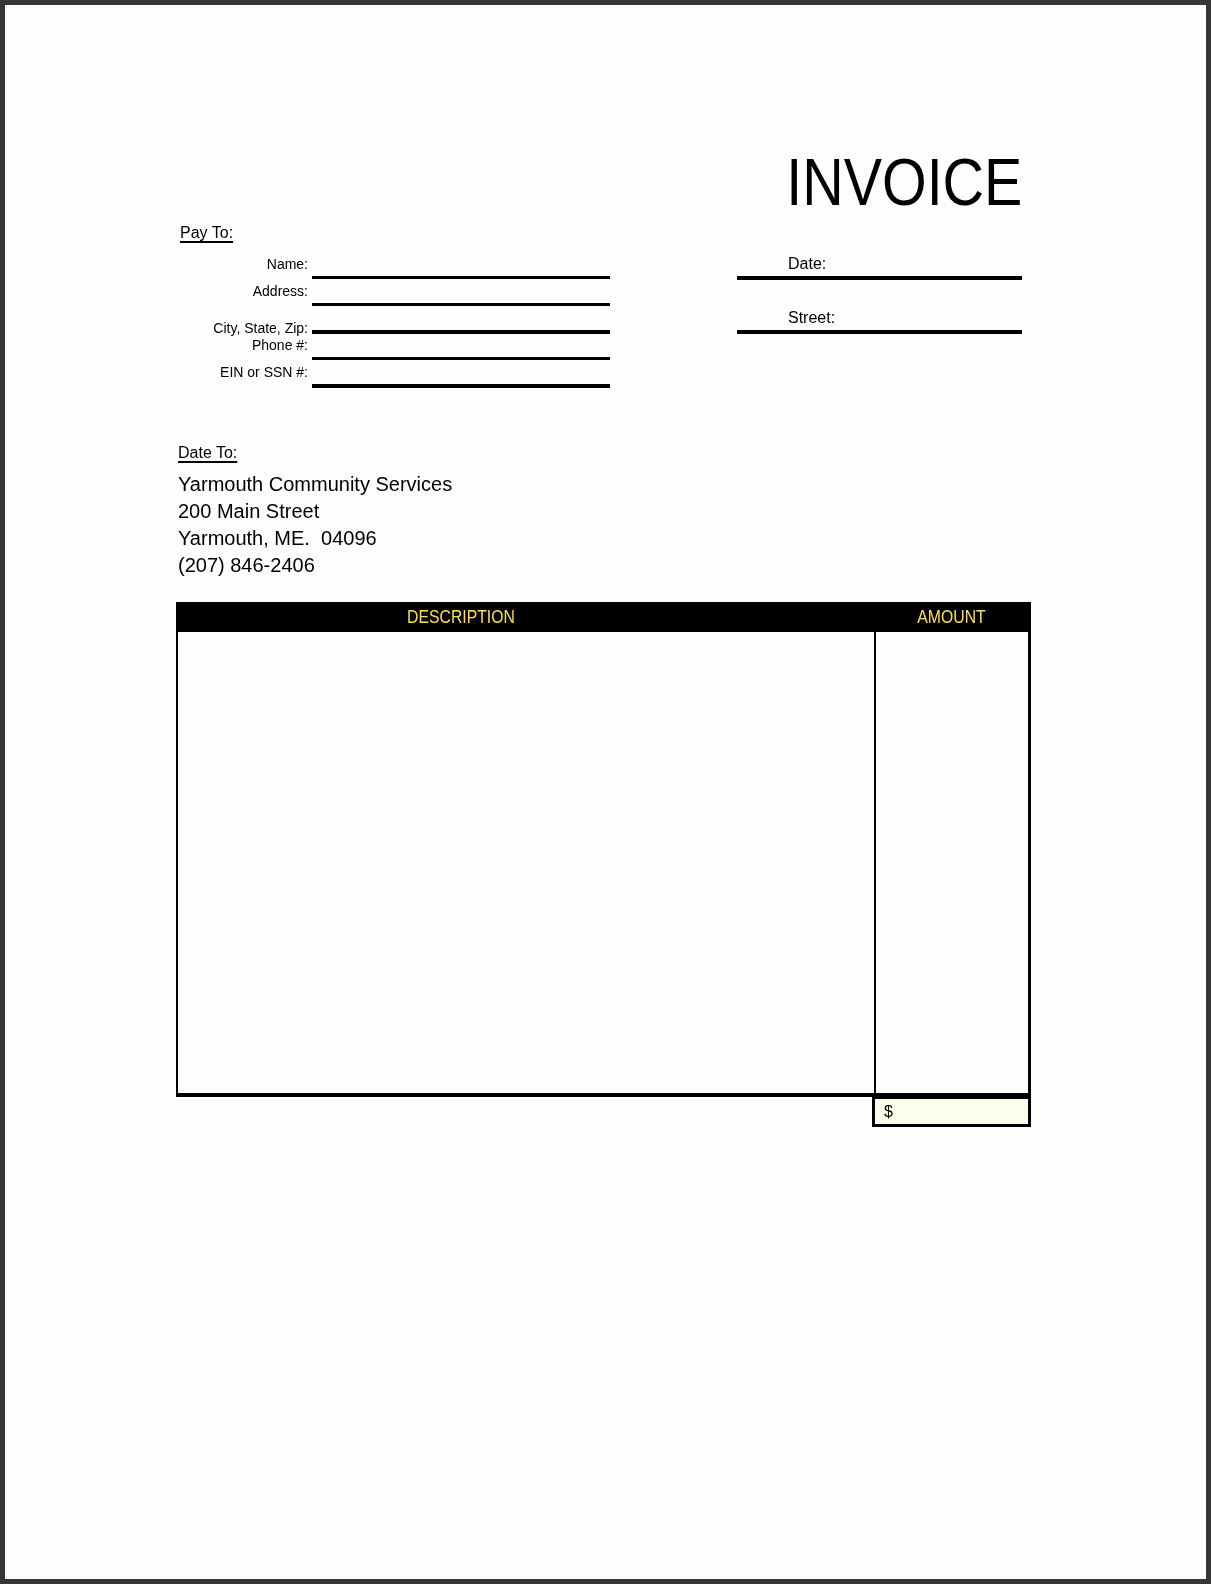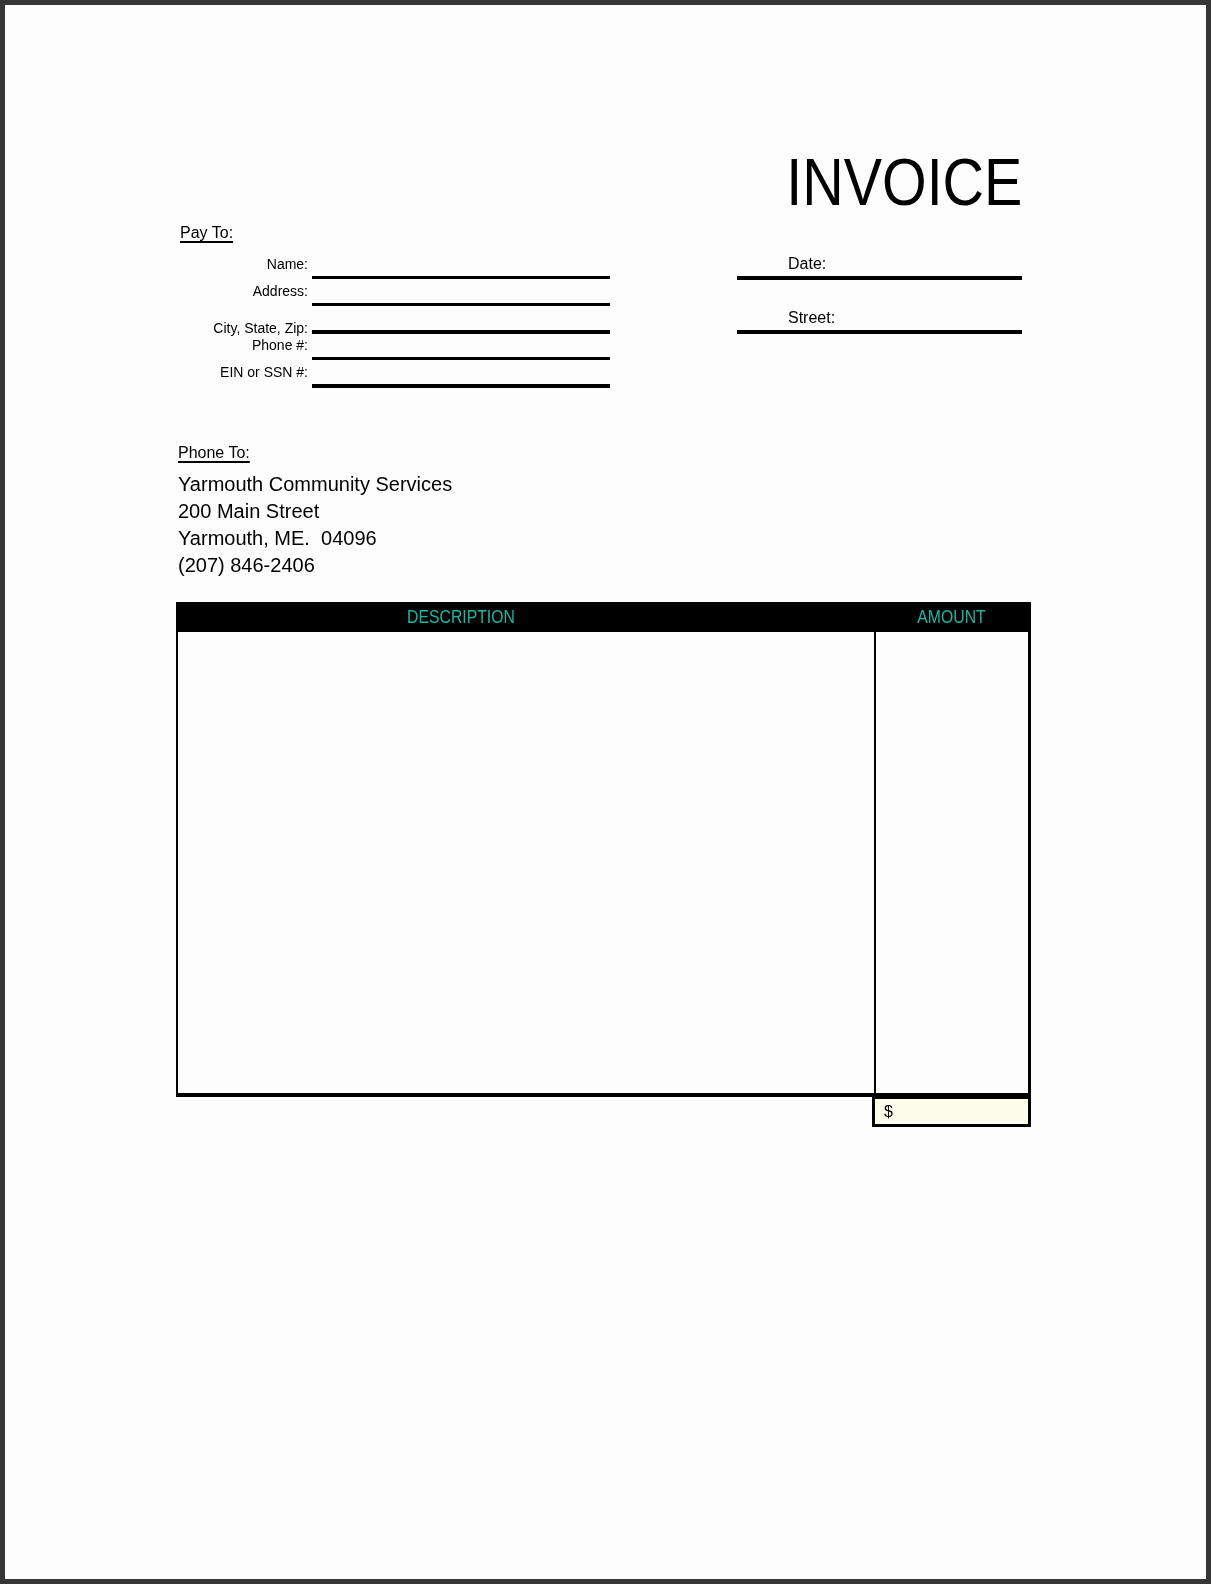--- a/index.html
+++ b/index.html
@@ -53,21 +53,21 @@
   .meta-line{
     background:#000;
     left:737px;width:285px;height:4px;
   }
   .bill-line{
     font-size:20px;line-height:18px;left:178px;white-space:pre;
   }
 
   .tbl-header{
     left:176px;top:602px;width:855px;height:30px;
-    background:#000;color:#14b8a6;
+    background:#000;color:#fde047;
   }
   .tbl-header .hdr-label{
     position:absolute;top:0;height:30px;
     display:flex;align-items:center;justify-content:center;
     font-size:19px;
     transform:scaleX(0.83);
     white-space:nowrap;
   }
   .hdr-desc{left:0;width:570px;}
   .hdr-amt{left:696px;width:159px;}
@@ -127,21 +127,21 @@
 
   <div class="abs field-label" style="top:363px;">EIN or SSN #:</div>
   <div class="abs write-line thick" style="top:384px;"></div>
 
   <div class="abs meta-label" style="top:255px;">Date:</div>
   <div class="abs meta-line" style="top:276px;"></div>
 
   <div class="abs meta-label" style="top:309px;">Street:</div>
   <div class="abs meta-line" style="top:330px;"></div>
 
-  <div class="abs section-heading" style="left:178px;top:444px;">Phone To:</div>
+  <div class="abs section-heading" style="left:178px;top:444px;">Date To:</div>
   <div class="abs bill-line" style="top:475px;">Yarmouth Community Services</div>
   <div class="abs bill-line" style="top:502px;">200 Main Street</div>
   <div class="abs bill-line" style="top:529px;">Yarmouth, ME.  04096</div>
   <div class="abs bill-line" style="top:556px;">(207) 846-2406</div>
 
   <div class="abs tbl-header">
     <span class="hdr-label hdr-desc">DESCRIPTION</span>
     <span class="hdr-label hdr-amt">AMOUNT</span>
   </div>
 

